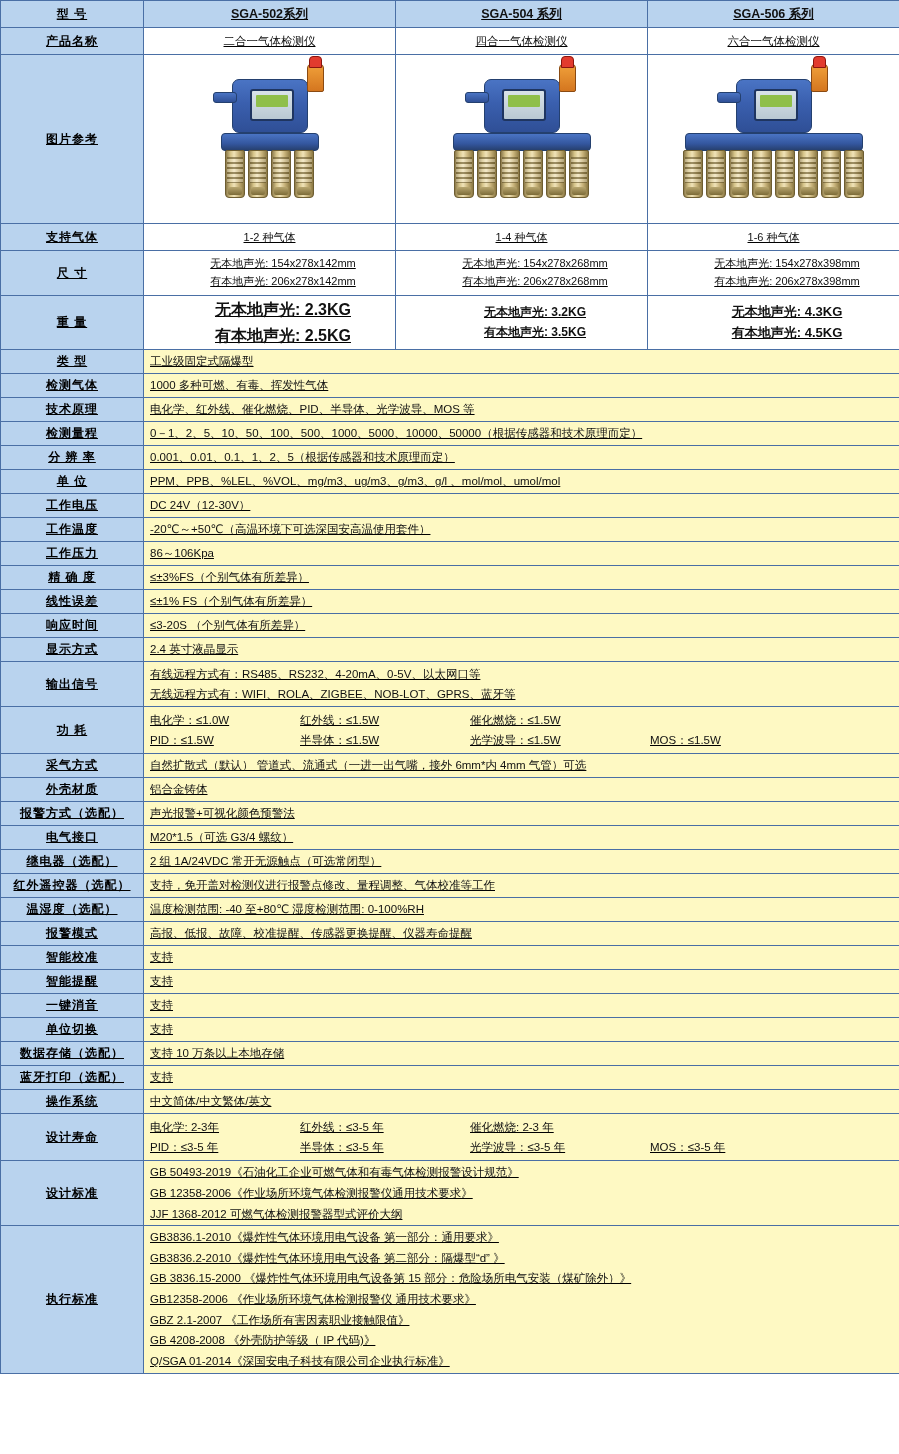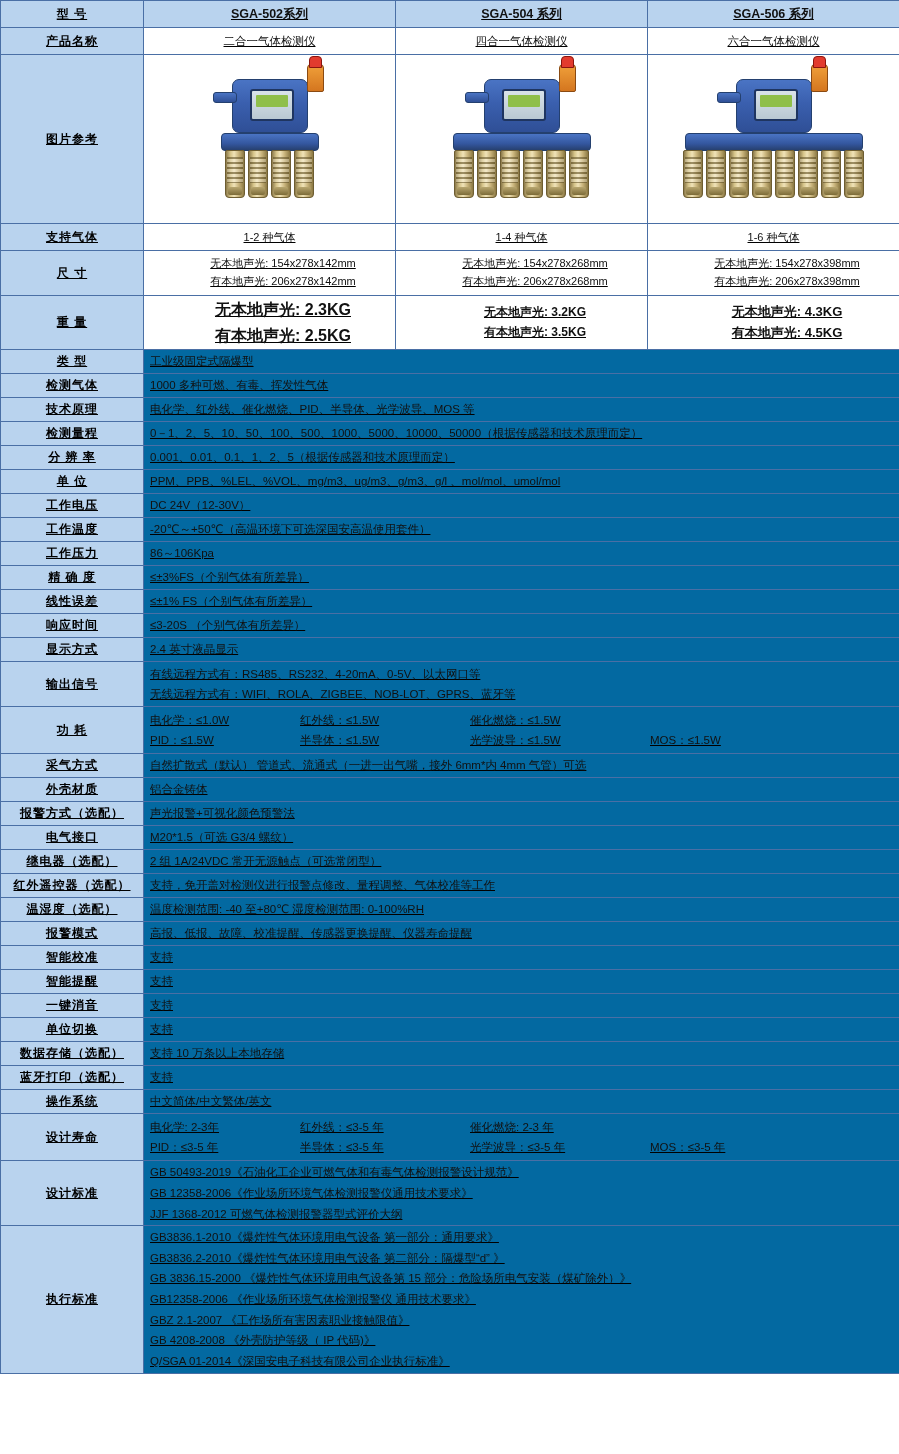--- a/index.html
+++ b/index.html
@@ -1,21 +1,21 @@
 <!DOCTYPE html>
 <html><head>
 <meta charset="utf-8">
 <style>
   html,body{margin:0;padding:0;background:#ffffff;}
   body{font-family:"Liberation Sans","DejaVu Sans",sans-serif;}
   #sheet{width:899px;height:1454px;position:relative;overflow:hidden;text-decoration:underline;}
   table{border-collapse:collapse;width:899px;table-layout:fixed;}
   td{border:1px solid #4a6fa5;vertical-align:middle;font-size:11.5px;color:#111;}
   .lbl{background:#b9d3ee;text-align:center;font-weight:bold;font-size:12px;color:#000;letter-spacing:1px;}
-  .val{background:#0369a1;padding-left:6px;padding-right:16px;line-height:1.5;}
+  .val{background:#fef9c3;padding-left:6px;padding-right:16px;line-height:1.5;}
   .hdr{background:#b9d3ee;text-align:center;font-weight:bold;font-size:12.5px;}
   .sub{background:#ffffff;text-align:center;}
   .imgcell{background:#ffffff;text-align:center;padding:4px 0;}
   .twoline div{line-height:1.6;margin-left:27px;}
   .small{font-size:11px;}
   .listline{line-height:1.62;padding:1px 0;}
   
   .dev{display:inline-block;position:relative;}
   .dev .body{
     width:74px;height:52px;margin:0 auto;

